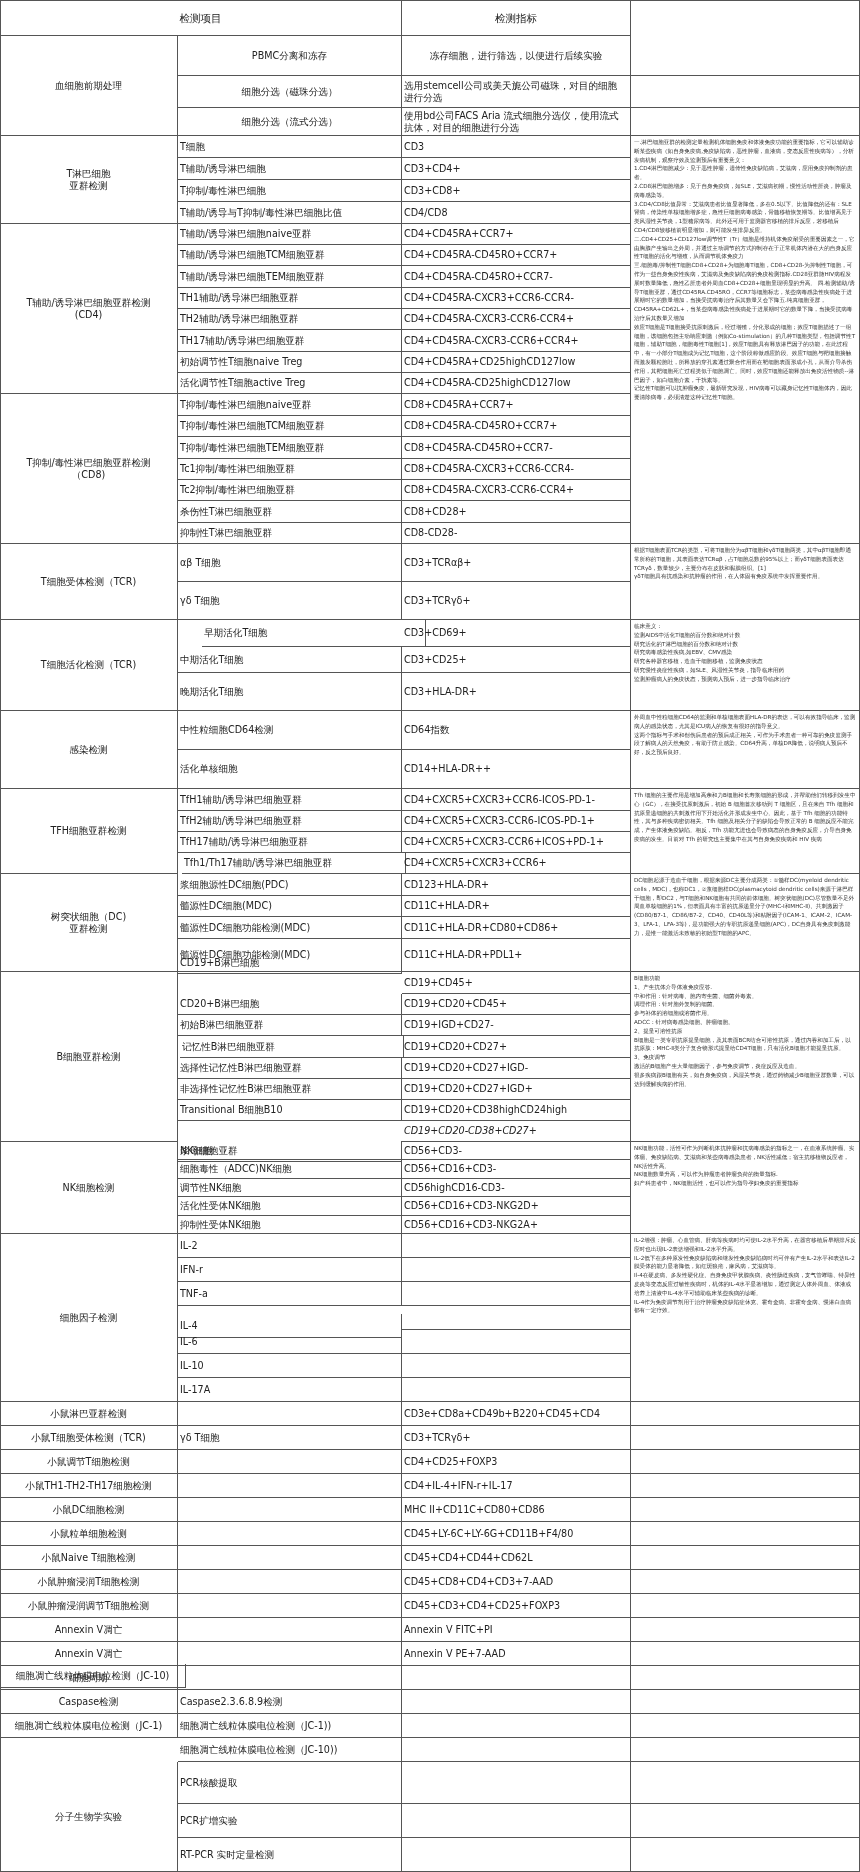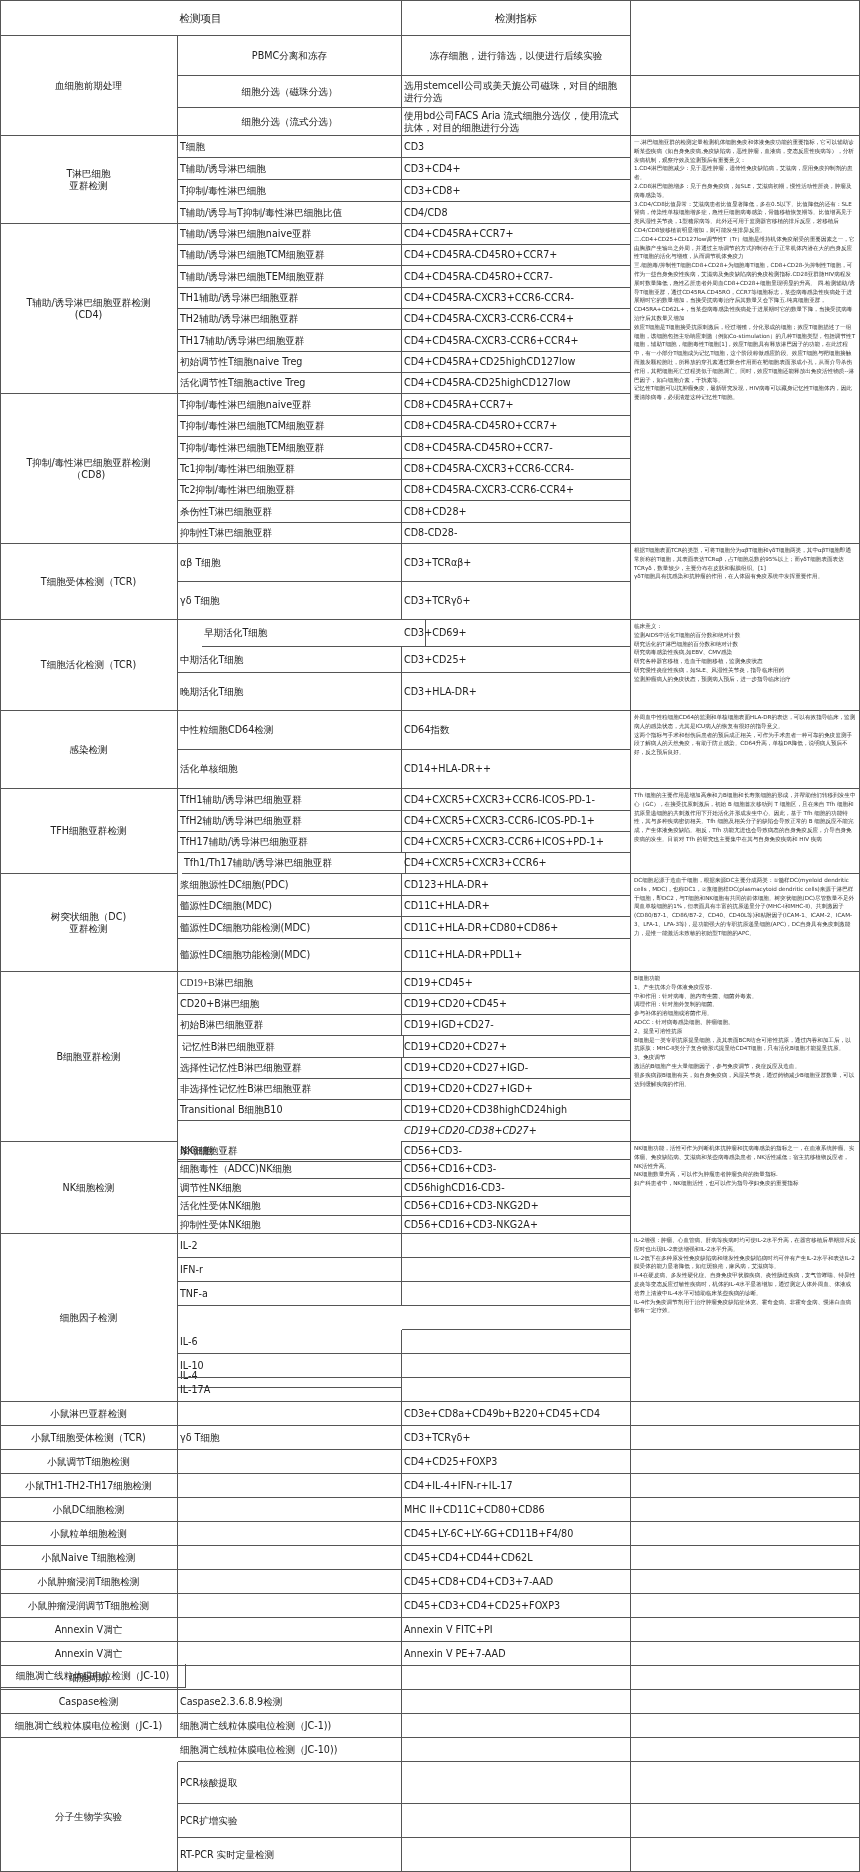--- a/index.html
+++ b/index.html
@@ -275,21 +275,21 @@
       </div>
       <div class="cell c-left" style="left: 178px; top: 939px; width: 224px; height: 33px;">
         <span class="t">髓源性DC细胞功能检测(MDC)</span>
       </div>
       <div class="cell c-left" style="left: 402px; top: 939px; width: 229px; height: 33px;">
         <span class="t">CD11C+HLA-DR+PDL1+</span>
       </div>
       <div class="cell c-center" style="left: 0px; top: 972px; width: 178px; height: 170px;">
         <span class="t">B细胞亚群检测</span>
       </div>
-      <div class="cell c-left" style="left: 178px; top: 972px; width: 224px; height: 22px; font-family: Liberation Serif, serif;">
+      <div class="cell c-left" style="left: 178px; top: 952px; width: 224px; height: 22px;">
         <span class="t">CD19+B淋巴细胞</span>
       </div>
       <div class="cell c-left" style="left: 402px; top: 972px; width: 229px; height: 22px;">
         <span class="t">CD19+CD45+</span>
       </div>
       <div class="cell c-left" style="left: 178px; top: 994px; width: 224px; height: 21px;">
         <span class="t">CD20+B淋巴细胞</span>
       </div>
       <div class="cell c-left" style="left: 402px; top: 994px; width: 229px; height: 21px;">
         <span class="t">CD19+CD20+CD45+</span>
@@ -377,21 +377,21 @@
       </div>
       <div class="cell c-left" style="left: 402px; top: 1258px; width: 229px; height: 24px;">
         <span class="t"></span>
       </div>
       <div class="cell c-left" style="left: 178px; top: 1282px; width: 224px; height: 24px;">
         <span class="t">TNF-a</span>
       </div>
       <div class="cell c-left" style="left: 402px; top: 1282px; width: 229px; height: 24px;">
         <span class="t"></span>
       </div>
-      <div class="cell c-left" style="left: 178px; top: 1364px; width: 224px; height: 24px;">
+      <div class="cell c-left" style="left: 178px; top: 1314px; width: 224px; height: 24px;">
         <span class="t">IL-4</span>
       </div>
       <div class="cell c-left" style="left: 402px; top: 1306px; width: 229px; height: 24px;">
         <span class="t"></span>
       </div>
       <div class="cell c-left" style="left: 178px; top: 1330px; width: 224px; height: 24px;">
         <span class="t">IL-6</span>
       </div>
       <div class="cell c-left" style="left: 402px; top: 1330px; width: 229px; height: 24px;">
         <span class="t"></span>

